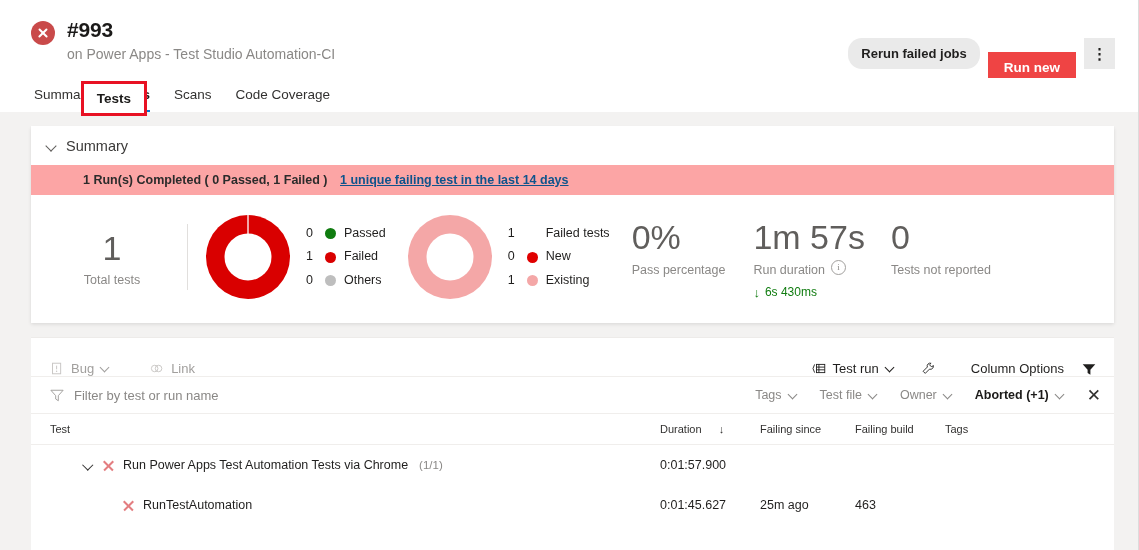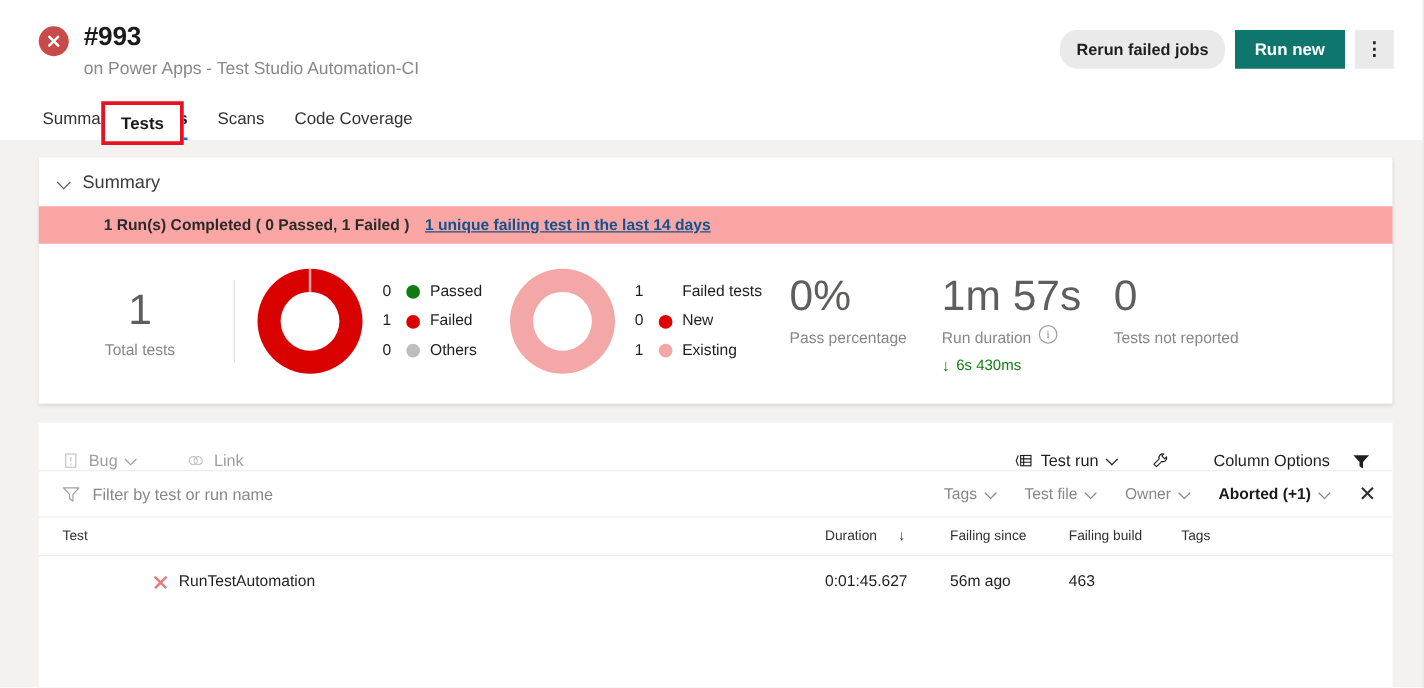--- a/index.html
+++ b/index.html
@@ -93,24 +93,25 @@
     padding: 0 13px;
     box-sizing: border-box;
     white-space: nowrap;
   }
   .btn-secondary {
     background: #eaeaea;
     color: #201f1e;
     border-radius: 14px;
   }
   .btn-primary {
-    background: #0f766e;
+    background: #ef4444;
     color: #ffffff;
     font-size: 13.5px;
     padding: 0 16px;
+    margin-top: 28px;
   }
   .btn-more {
     background: #eaeaea;
     color: #201f1e;
     width: 31px;
     padding: 0;
     font-size: 15px;
     line-height: 1;
     letter-spacing: 0;
   }
@@ -733,27 +734,41 @@
               <span class="sort-arrow">↓</span>
             </th>
             <th class="col-since">Failing since</th>
             <th class="col-build">Failing build</th>
             <th class="col-tags">Tags</th>
           </tr>
         </thead>
         <tbody>
           <tr>
             <td class="col-test">
+              <div class="test-cell">
+                <span class="row-chev"></span>
+                <span class="x-icon"></span>
+                <span class="test-name">Run Power Apps Test Automation Tests via Chrome</span>
+                <span class="test-count">(1/1)</span>
+              </div>
+            </td>
+            <td class="col-dur">0:01:57.900</td>
+            <td class="col-since"></td>
+            <td class="col-build"></td>
+            <td class="col-tags"></td>
+          </tr>
+          <tr>
+            <td class="col-test">
               <div class="test-cell indent-child">
                 <span class="x-icon"></span>
                 <span class="test-name">RunTestAutomation</span>
               </div>
             </td>
             <td class="col-dur">0:01:45.627</td>
-            <td class="col-since">56m ago</td>
+            <td class="col-since">25m ago</td>
             <td class="col-build">463</td>
             <td class="col-tags"></td>
           </tr>
         </tbody>
       </table>
 
     </div>
   </div>
 </div>
 

